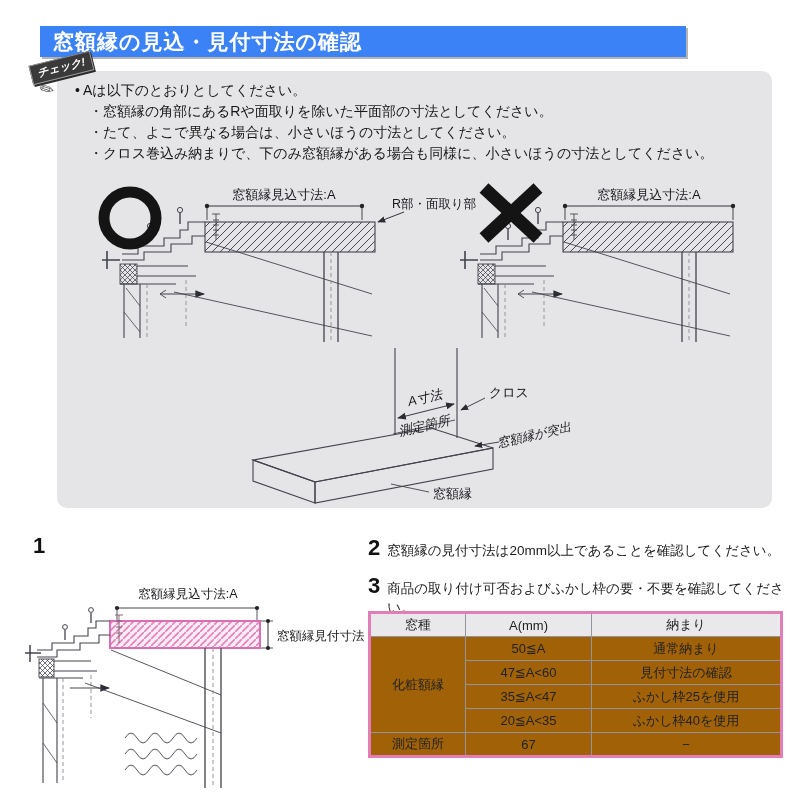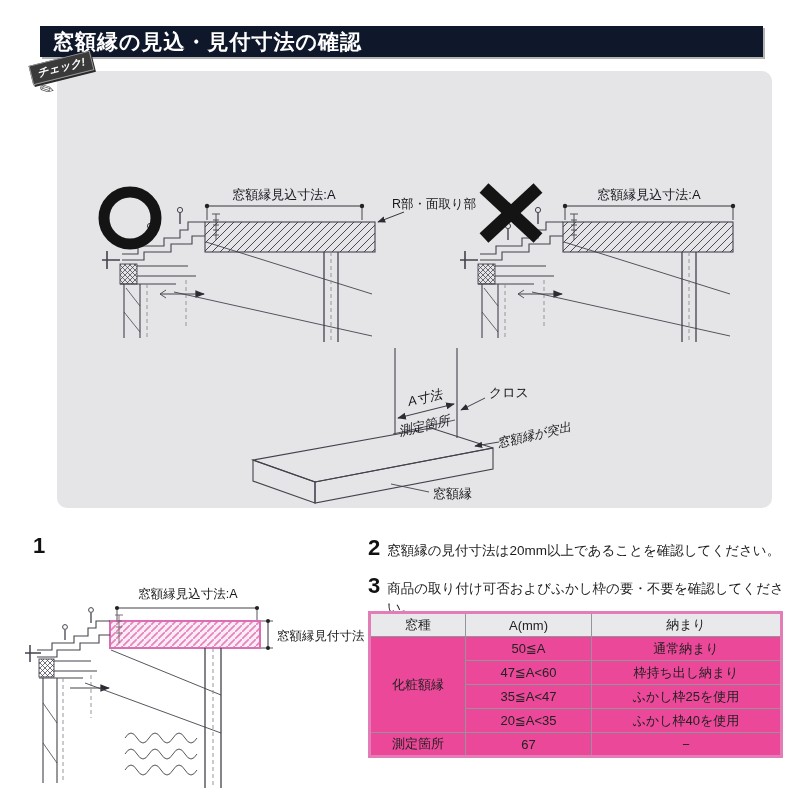--- a/index.html
+++ b/index.html
@@ -1,21 +1,21 @@
 <!DOCTYPE html>
 <html><head>
 <meta charset="utf-8">
 <style>
   * { margin:0; padding:0; box-sizing:border-box; }
   html,body { width:800px; height:800px; background:#fff;
     font-family:"Liberation Sans","DejaVu Sans",sans-serif; color:#1c1c1c; }
   .page { position:relative; width:800px; height:800px; overflow:hidden; background:#fff; }
 
-  .header-bar { position:absolute; left:40px; top:26px; width:723px; height:31px;
-    background:#0f172a; color:#fff; font-size:21px; font-weight:bold;
+  .header-bar { position:absolute; left:40px; top:26px; width:646px; height:31px;
+    background:#3b82f6; color:#fff; font-size:21px; font-weight:bold;
     line-height:31px; padding-left:13px; letter-spacing:1px;
     box-shadow:2px 2px 0 rgba(40,40,40,.35); }
 
   .gray-box { position:absolute; left:57px; top:71px; width:715px; height:437px;
     background:#e5e5e8; border-radius:10px; }
 
   .check-badge { position:absolute; left:30px; top:58px; z-index:6;
     transform:rotate(-14deg); background:#3a3a3a; color:#fff;
     font-weight:bold; font-style:italic; font-size:11px; padding:1px 6px 2px;
     border:1px solid #9a9a9a; box-shadow:1px 2px 0 #2a2a2a; }
@@ -34,38 +34,44 @@
   .jp-label { font-size:13px; }
 
   .step { position:absolute; display:flex; align-items:flex-start; }
   .step-num { font-size:22px; font-weight:bold; line-height:22px; margin-right:7px; color:#111; }
   .step-text { font-size:13.5px; line-height:19px; padding-top:4px; }
   .step1 { left:33px; top:535px; width:335px; }
   .step2 { left:368px; top:537px; width:425px; }
   .step3 { left:368px; top:575px; width:425px; }
 
   .spec-table { position:absolute; left:368px; top:611px; border-collapse:collapse;
-    border:3px solid #e27db8; background:#ec4899; }
+    border:3px solid #e27db8; background:#a16207; }
   .spec-table th, .spec-table td { border:1px solid #94949c; font-size:13px;
     font-weight:normal; text-align:center; padding:1px 6px; height:24px; color:#222; }
   .spec-table th { background:#e9e9ec; }
   .col-type { width:96px; } .col-a { width:126px; } .col-fit { width:190px; }
 </style>
 </head>
 <body>
 
 <div class="page">
 
   <div class="header-bar">窓額縁の見込・見付寸法の確認</div>
 
   <div class="check-badge">チェック!</div>
   <div class="check-hand">✎</div>
 
   <div class="gray-box"></div>
 
+  <div class="check-lines">
+    <div>• Aは以下のとおりとしてください。</div>
+    <div class="sub">・窓額縁の角部にあるRや面取りを除いた平面部の寸法としてください。</div>
+    <div class="sub">・たて、よこで異なる場合は、小さいほうの寸法としてください。</div>
+    <div class="sub">・クロス巻込み納まりで、下のみ窓額縁がある場合も同様に、小さいほうの寸法としてください。</div>
+  </div>
 
   <svg class="top-diagrams" width="712" height="180" viewBox="0 0 712 180">
     <defs>
       <pattern id="h1" width="8" height="8" patternUnits="userSpaceOnUse">
         <path d="M-1,9 L9,-1" stroke="#4a4a55" stroke-width="1"></path>
       </pattern>
       <pattern id="x1" width="5" height="5" patternUnits="userSpaceOnUse">
         <path d="M0,0 L5,5 M5,0 L0,5" stroke="#3a3a44" stroke-width="0.7"></path>
       </pattern>
       <marker id="ar1" viewBox="0 0 10 10" refX="9" refY="5" markerWidth="8" markerHeight="8" orient="auto-start-reverse">
@@ -222,21 +228,21 @@
       </tr>
     </thead>
     <tbody>
       <tr>
         <td rowspan="4">化粧額縁</td>
         <td>50≦A</td>
         <td>通常納まり</td>
       </tr>
       <tr>
         <td>47≦A&lt;60</td>
-        <td>枠持ち出し納まり</td>
+        <td>見付寸法の確認</td>
       </tr>
       <tr>
         <td>35≦A&lt;47</td>
         <td>ふかし枠25を使用</td>
       </tr>
       <tr>
         <td>20≦A&lt;35</td>
         <td>ふかし枠40を使用</td>
       </tr>
       <tr>

